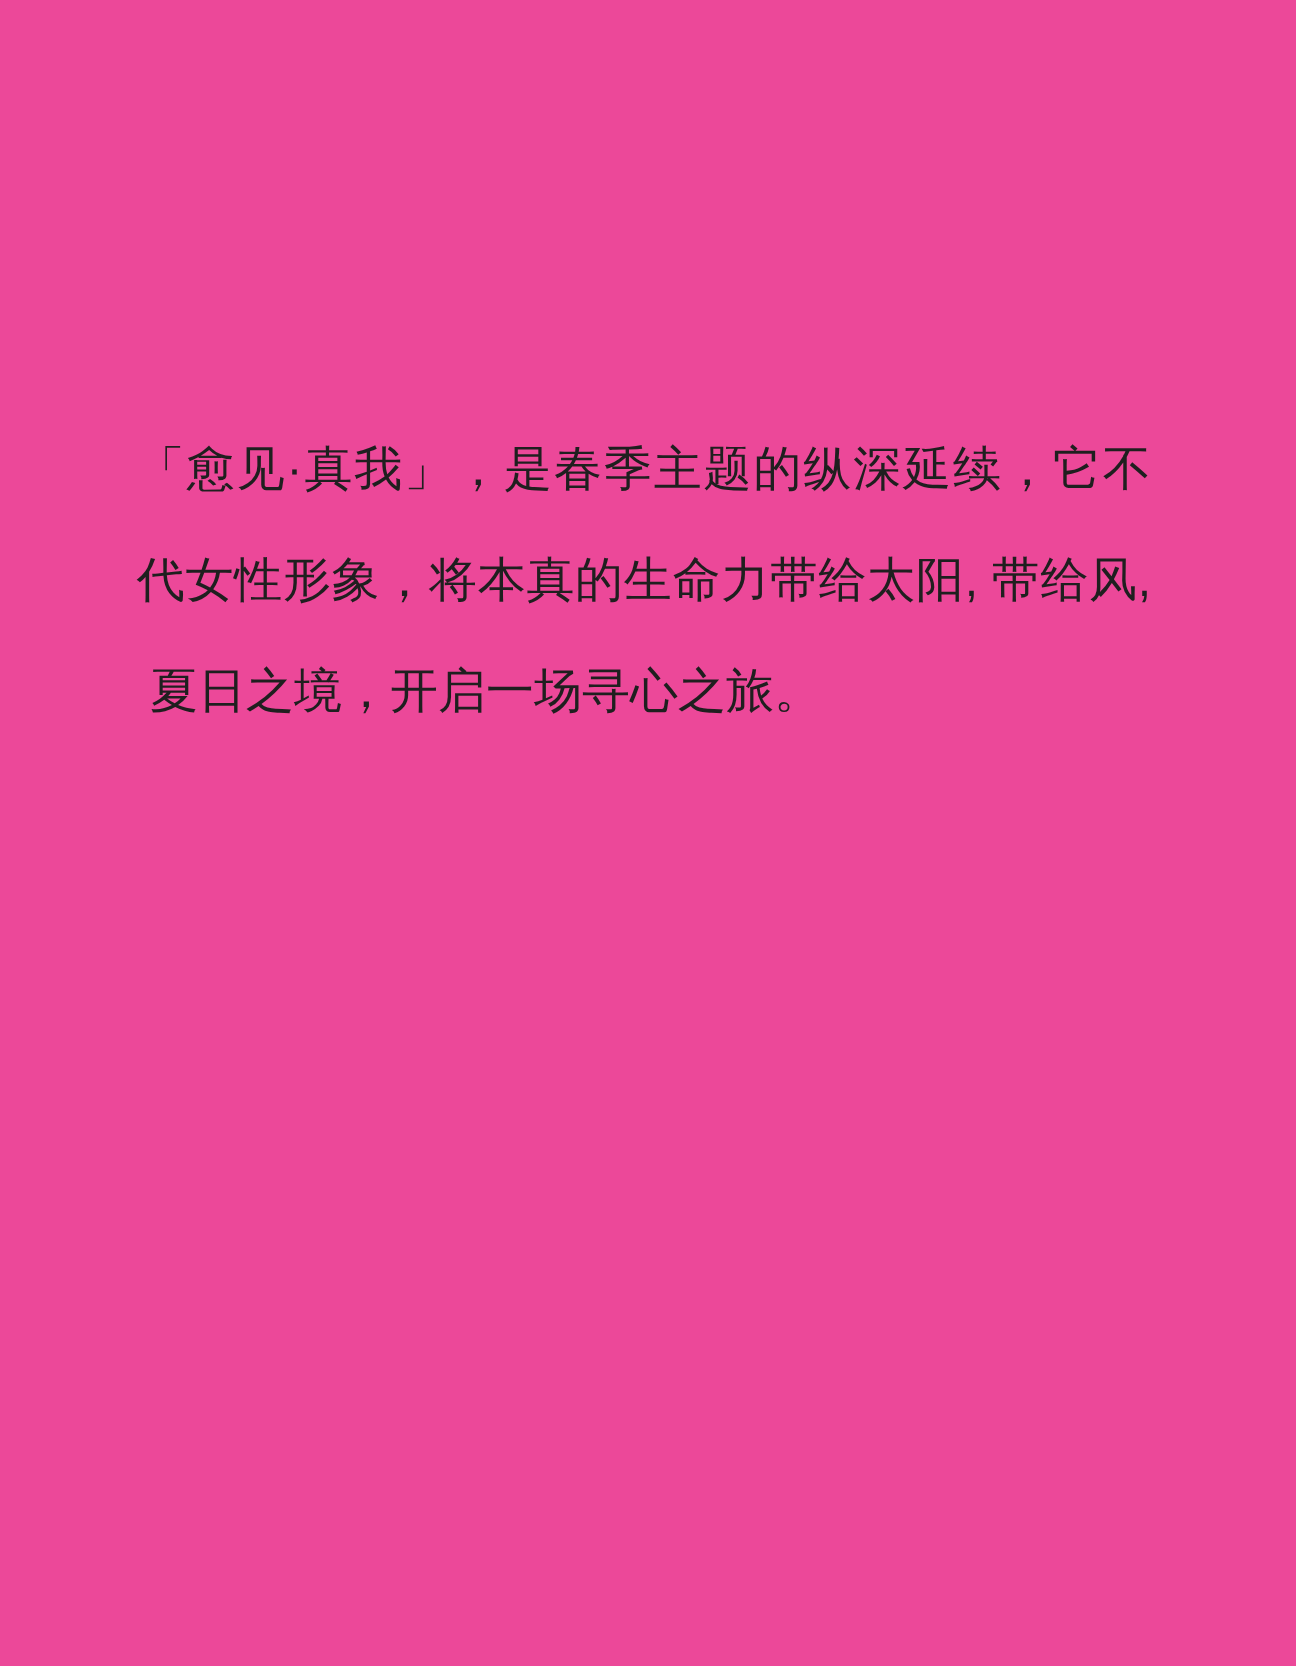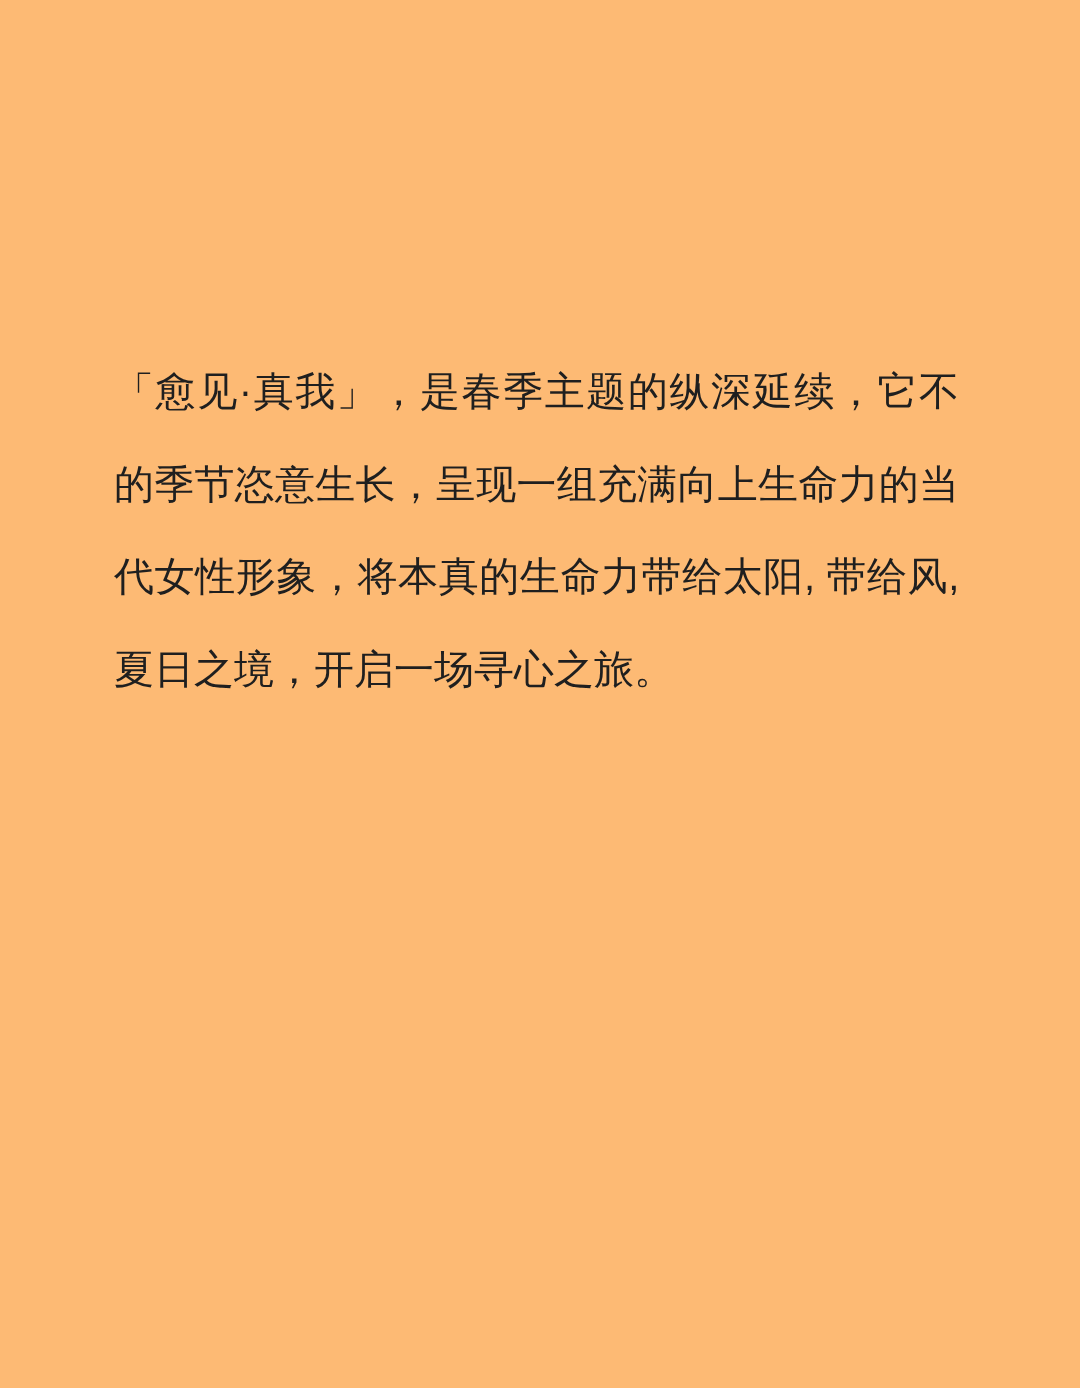--- a/index.html
+++ b/index.html
@@ -10,50 +10,50 @@
     width: 1080px;
     height: 1388px;
     background: #ffffff;
     overflow: hidden;
     position: relative;
     font-family: "Liberation Sans", sans-serif;
   }
   .page {
     position: absolute;
     inset: 0;
-    background: #fdba74;
+    background: #ec4899;
   }
   .text-block {
     position: absolute;
     left: 114px;
     top: 345px;
     width: 845px;
     font-size: 40px;
     line-height: 92.5px;
     font-weight: 300;
     color: #1f1f1f;
     -webkit-font-smoothing: antialiased;
   }
   .line {
     text-align: justify;
     text-align-last: justify;
     text-justify: inter-character;
   }
   .line.last {
     text-align: right;
     text-align-last: left;
+    margin-left: 11px;
   }
   
   .line.dense {
     letter-spacing: -0.3px;
   }
 </style>
 </head>
 <body>
 
 <div class="page">
   <div class="text-block">
     <div class="line">「愈见·真我」，是春季主题的纵深延续，它不</div>
-    <div class="line">的季节恣意生长，呈现一组充满向上生命力的当</div>
     <div class="line dense">代女性形象，将本真的生命力带给太阳, 带给风,</div>
     <div class="line last">夏日之境，开启一场寻心之旅。</div>
   </div>
 </div>
 
 </body></html>

